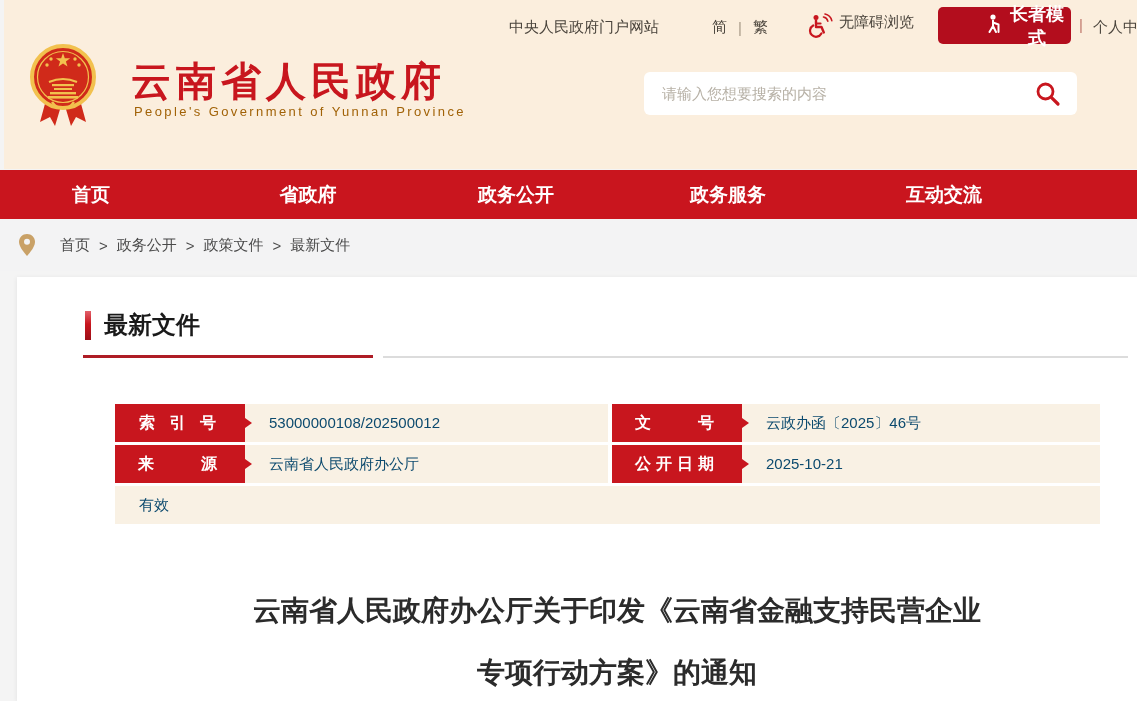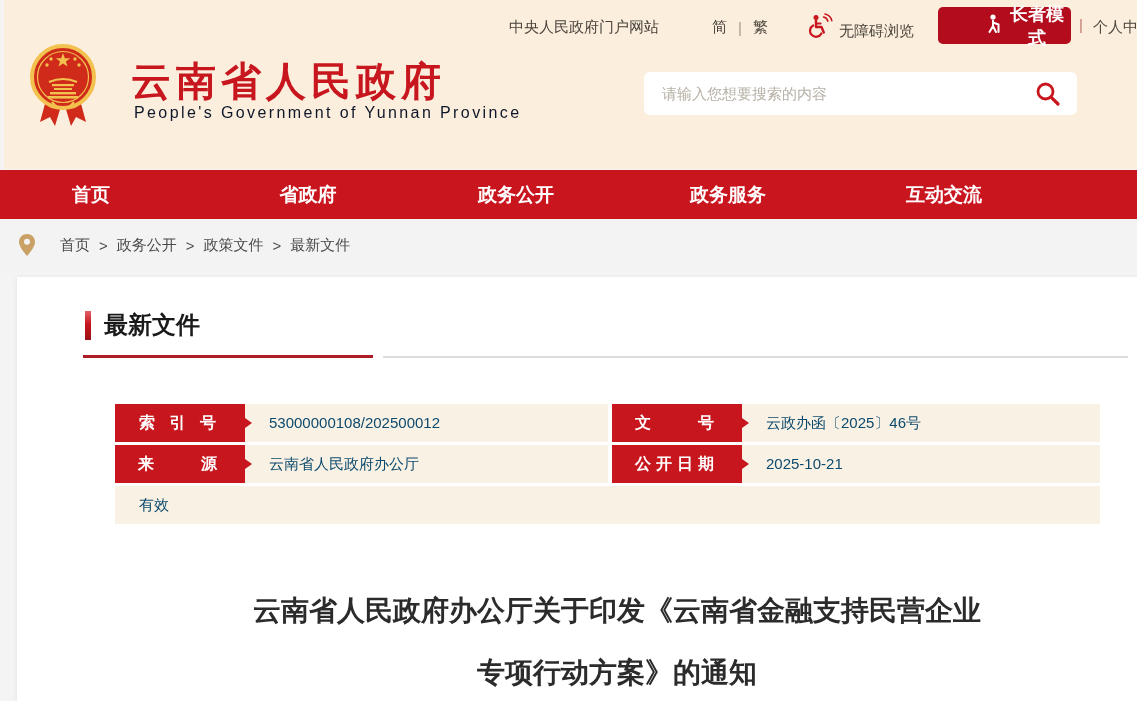--- a/index.html
+++ b/index.html
@@ -11,32 +11,32 @@
   }
 
   
   .site-header { position:absolute; top:0; left:4px; width:1137px; height:169px; background:#fbeedd; }
 
   .topbar { position:absolute; top:0; left:0; width:1137px; height:52px; font-size:15px; color:#4a443c; }
   .topbar-portal { position:absolute; left:505px; top:18px; cursor:pointer; }
   .lang-group { position:absolute; left:708px; top:18px; display:flex; gap:11px; align-items:center; }
   .lang-group .sep { color:#a89a88; }
   .lang-link { cursor:pointer; }
-  .access-group { position:absolute; left:804px; top:13px; display:flex; align-items:flex-end; gap:5px; cursor:pointer; }
+  .access-group { position:absolute; left:804px; top:13px; display:flex; align-items:flex-start; gap:5px; cursor:pointer; }
   .elder-btn { position:absolute; left:934px; top:7px; width:133px; height:37px; background:#b30d1d;
     border:none; border-radius:5px; color:#fff; font-size:18px; font-weight:bold;
     display:flex; align-items:center; justify-content:center; cursor:pointer;
     font-family:inherit;padding-left:48px; }
   .after-sep { position:absolute; left:1075px; top:16px; color:#c0786c; }
   .personal { position:absolute; left:1089px; top:18px; cursor:pointer; }
 
   .logo-link { position:absolute; left:24px; top:42px; width:430px; height:90px; cursor:pointer; }
   .emblem { position:absolute; left:0; top:0; }
   .site-title { position:absolute; left:103px; top:12px; font-size:40px; font-weight:bold; color:#c8161e; letter-spacing:5px; white-space:nowrap; }
-  .site-subtitle { position:absolute; left:106px; top:62px; font-size:16px; color:#0f172a; letter-spacing:2.4px; white-space:nowrap; }
+  .site-subtitle { position:absolute; left:106px; top:62px; font-size:13px; color:#a16207; letter-spacing:2.4px; white-space:nowrap; }
 
   .search-box { position:absolute; left:640px; top:72px; width:433px; height:43px; background:#fff; border-radius:6px; }
   .search-input { width:100%; height:100%; border:none; background:transparent; outline:none;
     padding:0 55px 0 18px; font-size:15px; color:#333; font-family:inherit; }
   .search-input::placeholder { color:#b7b1a6; }
   .search-btn { position:absolute; right:16px; top:9px; width:26px; height:26px; background:none; border:none; cursor:pointer; padding:0; }
 
   
   .main-nav { position:absolute; top:170px; left:0; width:1137px; height:49px; background:#c9151e; }
   .nav-item { position:absolute; top:0; height:49px; line-height:49px; color:#fff; font-size:19px;

